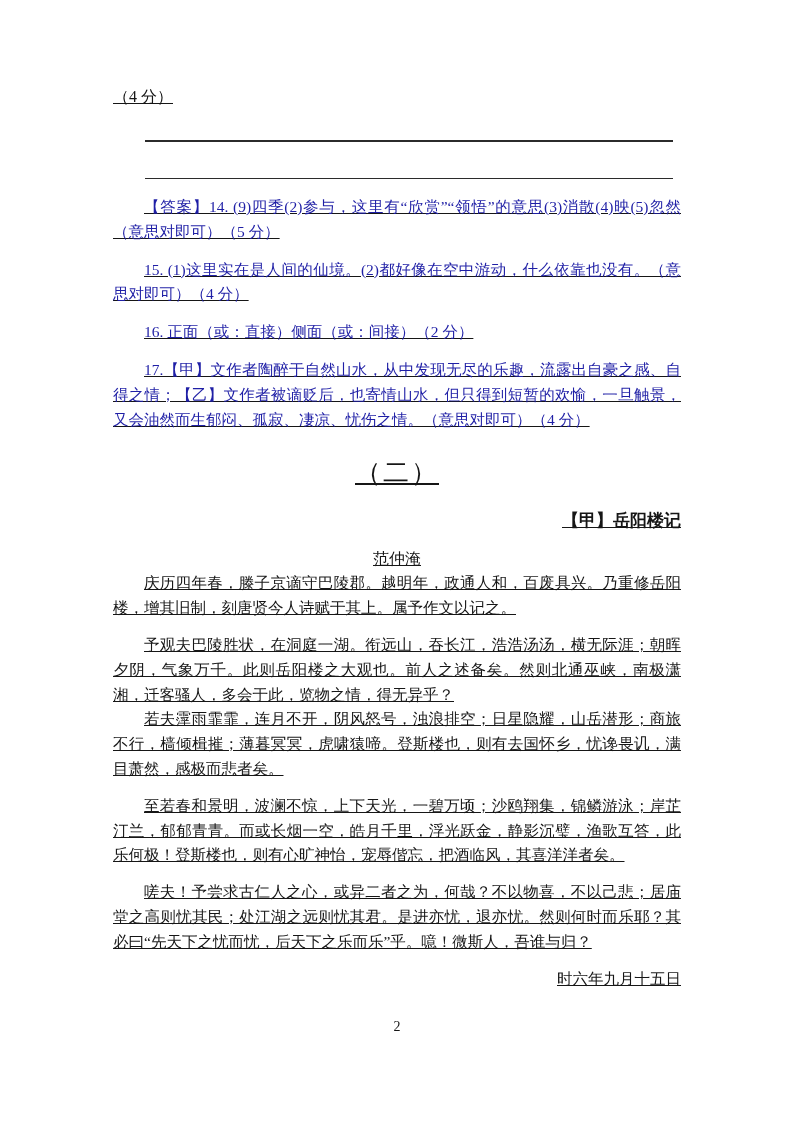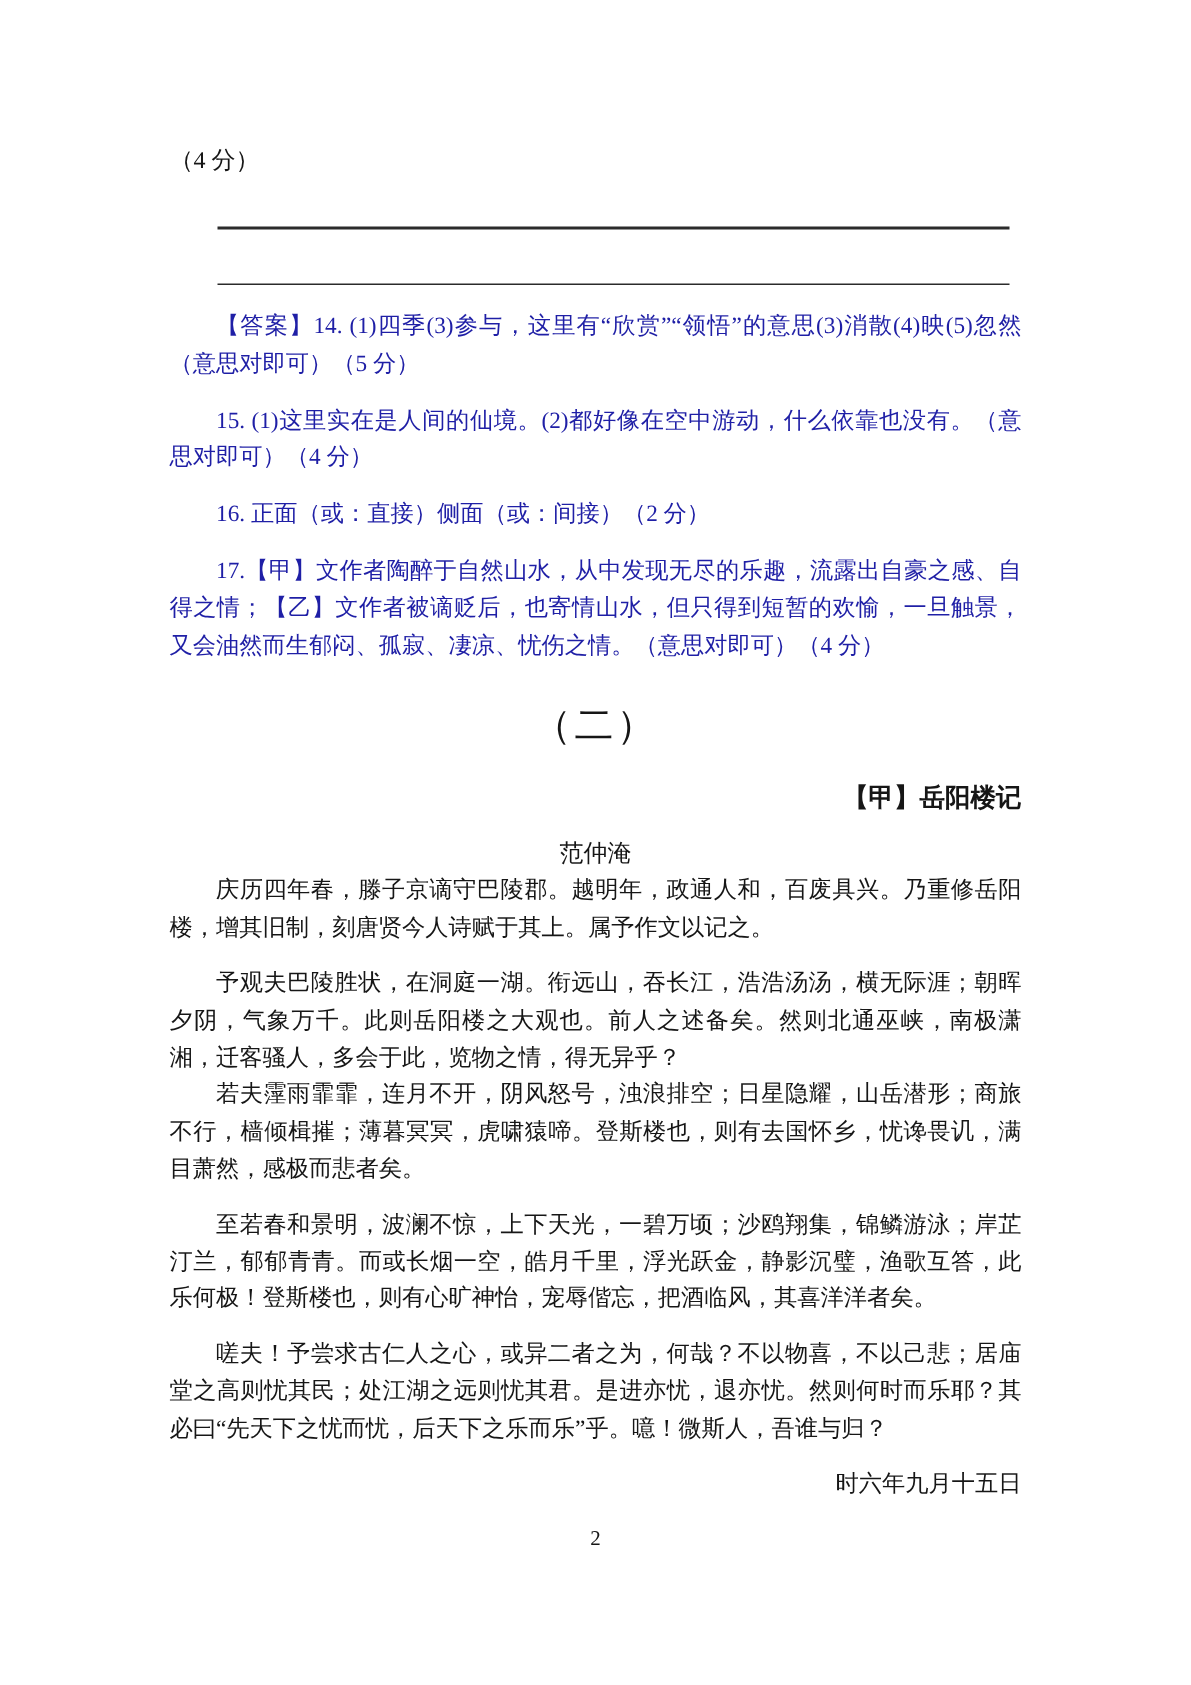--- a/index.html
+++ b/index.html
@@ -4,21 +4,21 @@
 <style>
   :root { --answer-blue:#1f1fa6; --ink:#161616; }
   html,body { margin:0; padding:0; background:#ffffff; }
   body {
     width:794px; height:1123px; position:relative; overflow:hidden;
     font-family:"Liberation Serif","DejaVu Serif",serif;
     color:var(--ink);
   }
   .page {
     position:absolute; inset:0;
-    padding:11px 113px; box-sizing:border-box;
+    padding:0 113px; box-sizing:border-box;text-decoration:underline;
   }
   .score-note {
     margin-top:86px;
     font-size:16px; line-height:22px; color:var(--ink);
   }
   .ans-line {
     height:0; width:528px; margin-left:32px;
     border:none; border-top:2px solid #2b2b2b;
   }
   .ans-line.line1 { margin-top:32px; }
@@ -61,21 +61,21 @@
 <body>
 
 <div class="page">
 
   <div class="score-note">（4 分）</div>
 
   <div class="ans-line line1"></div>
   <div class="ans-line line2"></div>
 
   <div class="answer-block">
-    <p>【答案】14. (1)四季(3)参与，这里有“欣赏”“领悟”的意思(3)消散(4)映(5)忽然（意思对即可）（5 分）</p>
+    <p>【答案】14. (9)四季(2)参与，这里有“欣赏”“领悟”的意思(3)消散(4)映(5)忽然（意思对即可）（5 分）</p>
     <p>15. (1)这里实在是人间的仙境。(2)都好像在空中游动，什么依靠也没有。（意思对即可）（4 分）</p>
     <p>16. 正面（或：直接）侧面（或：间接）（2 分）</p>
     <p>17.【甲】文作者陶醉于自然山水，从中发现无尽的乐趣，流露出自豪之感、自得之情；【乙】文作者被谪贬后，也寄情山水，但只得到短暂的欢愉，一旦触景，又会油然而生郁闷、孤寂、凄凉、忧伤之情。（意思对即可）（4 分）</p>
   </div>
 
   <div class="section-heading">（二）</div>
 
   <div class="passage-title">【甲】岳阳楼记</div>
 
   <div class="author">范仲淹</div>

